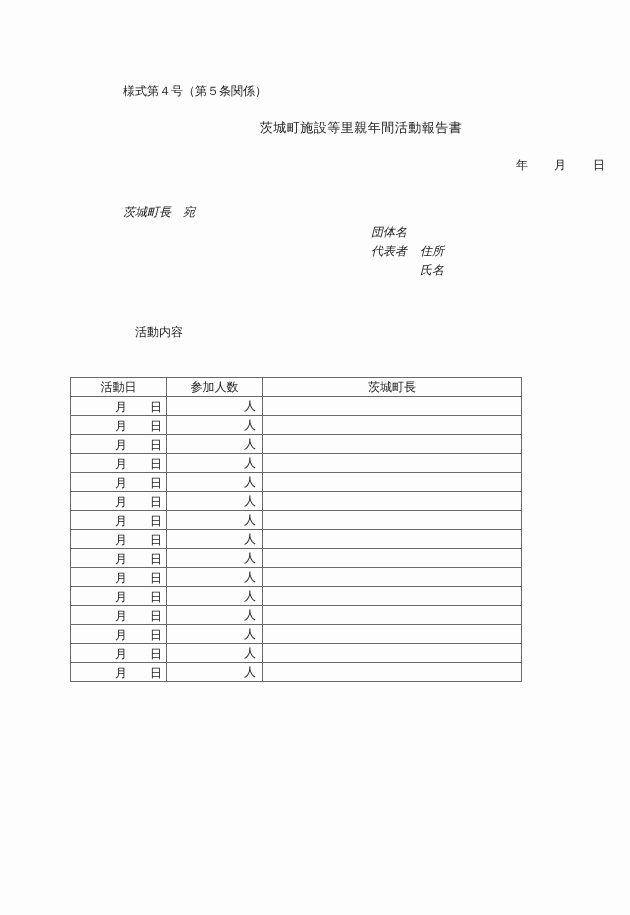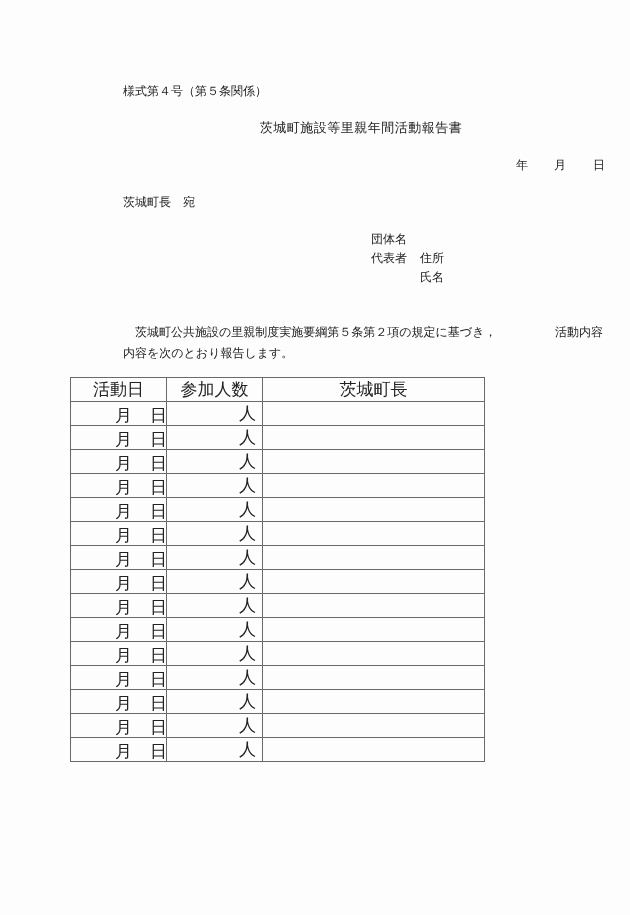--- a/index.html
+++ b/index.html
@@ -6,29 +6,29 @@
   body {
     width: 630px; height: 915px; background: #fdfdfd; position: relative;
     font-family: "DejaVu Serif", "Liberation Serif", serif; color: #222;
     font-size: 12px; overflow: hidden;
   }
   .abs { position: absolute; white-space: nowrap; margin-left: 46px; }
   #form-number { left: 77px; top: 83px; }
   #doc-title { left: 0; width: 630px; top: 119px; text-align: center; font-size: 13px; letter-spacing: 0.5px; }
   #date-line { left: 470px; top: 157px; font-family: Liberation Serif, serif; }
   #date-line span { display: inline-block; }
-  #addressee { left: 77px; top: 194px; }
-  #org-block { left: 325px; top: 230px; line-height: 19px; }
+  #addressee { left: 77px; top: 204px; font-style: italic; }
+  #org-block { left: 325px; top: 223px; line-height: 19px; font-style: italic; }
   #org-block .row { display: flex; }
   #org-block .lbl { width: 49px; }
   #body-text { left: 77px; top: 322px; line-height: 21px; width: 480px; white-space: normal; }
   #body-text .line1 { text-indent: 12px; display: flex; justify-content: space-between; }
   table#activity-table {
-    position: absolute; left: 70px; top: 377px; width: 415px;
-    border-collapse: collapse; table-layout: fixed; font-size: 17px;
+    position: absolute; left: 70px; top: 377px; width: 452px;
+    border-collapse: collapse; table-layout: fixed; font-size: 12px;
   }
   #activity-table td, #activity-table th {
     border: 1px solid #6a6a6a; height: 18px; padding: 0; font-weight: normal;
   }
   #activity-table th { text-align: center; }
   .c-date { width: 95px; }
   .c-num { width: 95px; }
   .date-cell { position: relative; }
   .date-cell .m { position: absolute; left: 44px; top: 2px; }
   .date-cell .d { position: absolute; left: 79px; top: 2px; }
@@ -55,24 +55,22 @@
       <span>住所</span>
     </div>
   <div class="row">
       <span class="lbl"></span>
       <span>氏名</span>
     </div>
 </div>
 
 <div class="abs" id="body-text">
   <div class="line1">
-      <span>茨城町公共施設の里親制度実施要綱第５条第２項の規定に基づき，</span>
       <span>活動内容</span>
     </div>
-  <div>内容を次のとおり報告します。</div>
 </div>
 
 <table id="activity-table">
   <thead>
     <tr>
       <th class="c-date">活動日</th>
       <th class="c-num">参加人数</th>
       <th>茨城町長</th>
     </tr>
   </thead>

